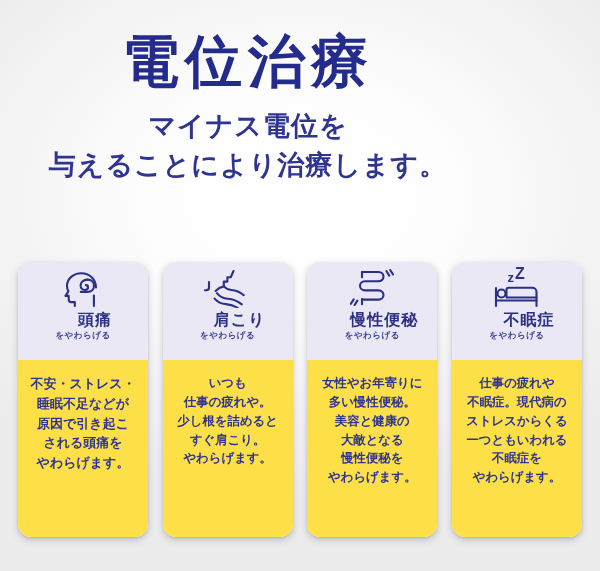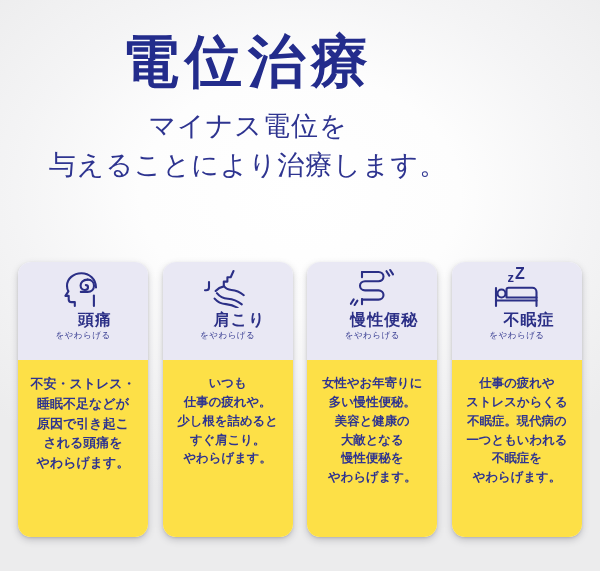--- a/index.html
+++ b/index.html
@@ -51,20 +51,21 @@
     padding-top: 15px;
     font-size: 27px;
     line-height: 1.45;
     font-weight: normal;
     letter-spacing: 1px;
     color: #2e3490;
   }
   .subtitle .sub-line {
     display: block;
     white-space: nowrap;
+    font-weight: bold;
   }
 
   
   .cards-row {
     position: absolute;
     top: 262px;
     left: 18px;
     width: 564px;
     display: flex;
     justify-content: space-between;
@@ -109,21 +110,21 @@
     color: #2b2f86;
     letter-spacing: 1px;
     line-height: 1.1;
     margin-top: 1px;
     white-space: nowrap;
     margin-left: 24px;
   }
 
   .card-subtitle {
     font-size: 8.5px;
-    font-weight: normal;
+    font-weight: bold;
     color: #3a3f93;
     letter-spacing: 0.5px;
     line-height: 1.1;
     margin-top: 2px;
     white-space: nowrap;
   }
 
   .card-body {
     flex: 1 1 auto;
     background: #fde047;
@@ -245,22 +246,22 @@
             <path d="M7 22v18"></path>
             <path d="M47.5 31.5V40"></path>
             <path d="M7 34.5h40.5"></path>
           </svg>
         </div>
         <div class="card-title">不眠症</div>
         <div class="card-subtitle">をやわらげる</div>
       </div>
       <div class="card-body">
         <span class="body-line">仕事の疲れや</span>
+        <span class="body-line">不眠症。現代病の</span>
         <span class="body-line">ストレスからくる</span>
-        <span class="body-line">不眠症。現代病の</span>
         <span class="body-line">一つともいわれる</span>
         <span class="body-line">不眠症を</span>
         <span class="body-line">やわらげます。</span>
       </div>
     </div>
 
   </div>
 </div>
 
 </body></html>

